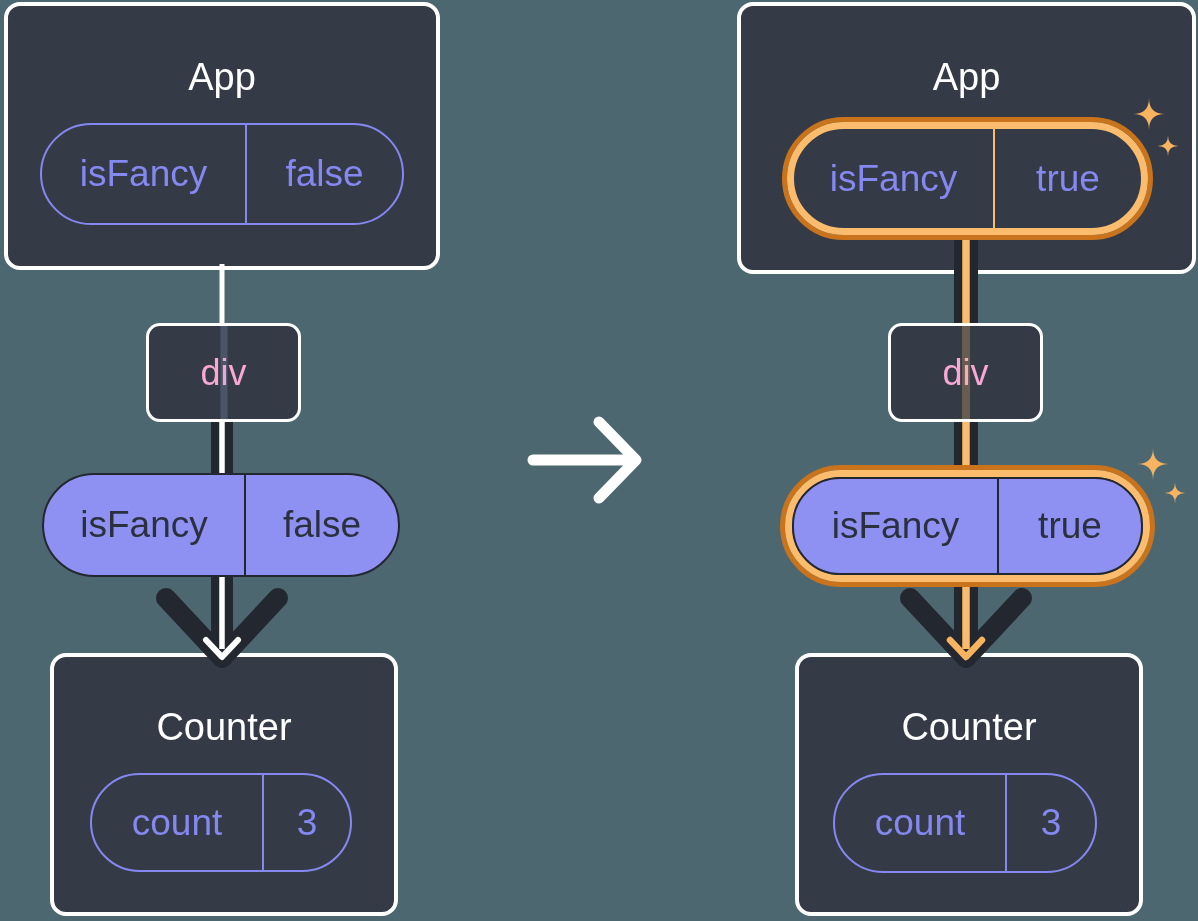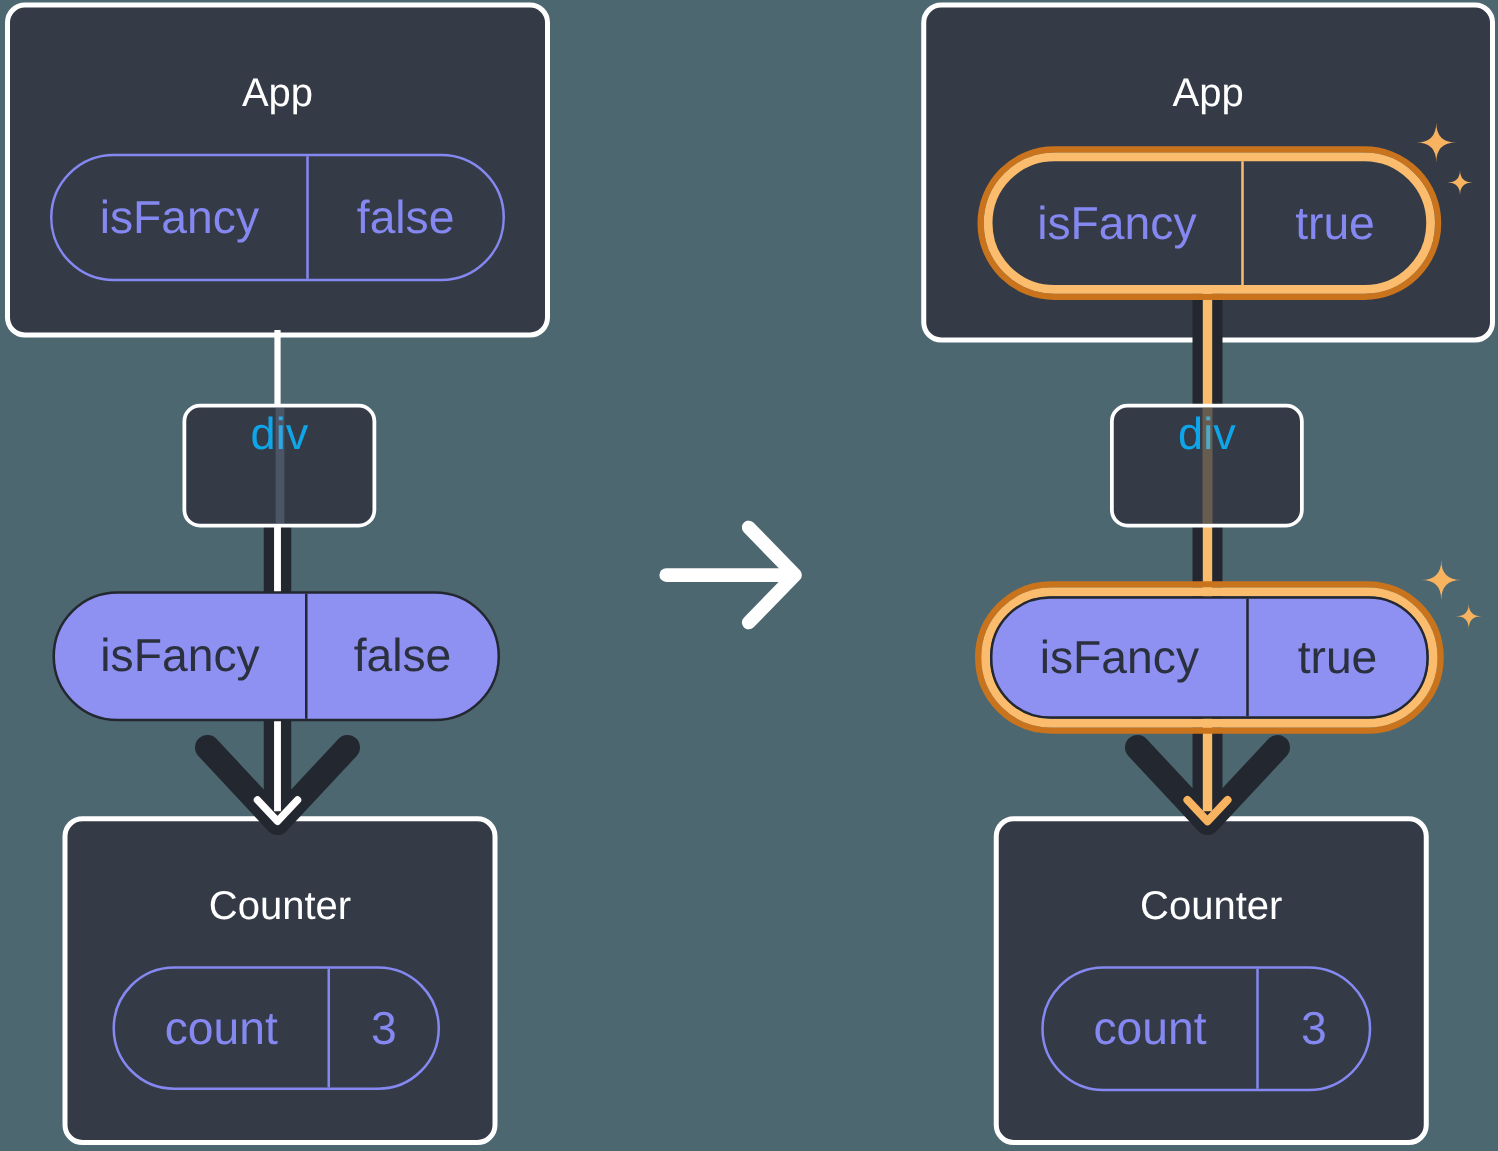--- a/index.html
+++ b/index.html
@@ -9,27 +9,27 @@
     font-family:"Liberation Sans", sans-serif;
     -webkit-font-smoothing:antialiased;
   }
   
   .card{
     position:absolute;background:#343b47;border:4px solid #ffffff;
     border-radius:16px;box-sizing:border-box;z-index:1;
   }
   .card-title{
     position:absolute;left:0;right:0;text-align:center;
-    color:#ffffff;font-size:32px;font-weight:500;line-height:1;
+    color:#ffffff;font-size:38px;font-weight:500;line-height:1;
   }
   .div-card{
     position:absolute;background:#343b47;border:3.5px solid #ffffff;
     border-radius:14px;box-sizing:border-box;z-index:3;
-    display:flex;justify-content:center;
-    color:#0ea5e9;font-size:36px;font-weight:500;
+    display:flex;align-items:center;justify-content:center;
+    color:#f9a8d4;font-size:36px;font-weight:500;
   }
   .stripe{
     position:absolute;top:0;bottom:0;left:50%;transform:translateX(-50%);
   }
   .stripe.cool{width:7px;background:rgba(165,178,210,0.22);}
   .stripe.warm{width:8px;background:rgba(251,189,109,0.26);}
   
   .pill{
     position:absolute;display:flex;border-radius:999px;
     box-sizing:border-box;font-size:37px;z-index:4;

